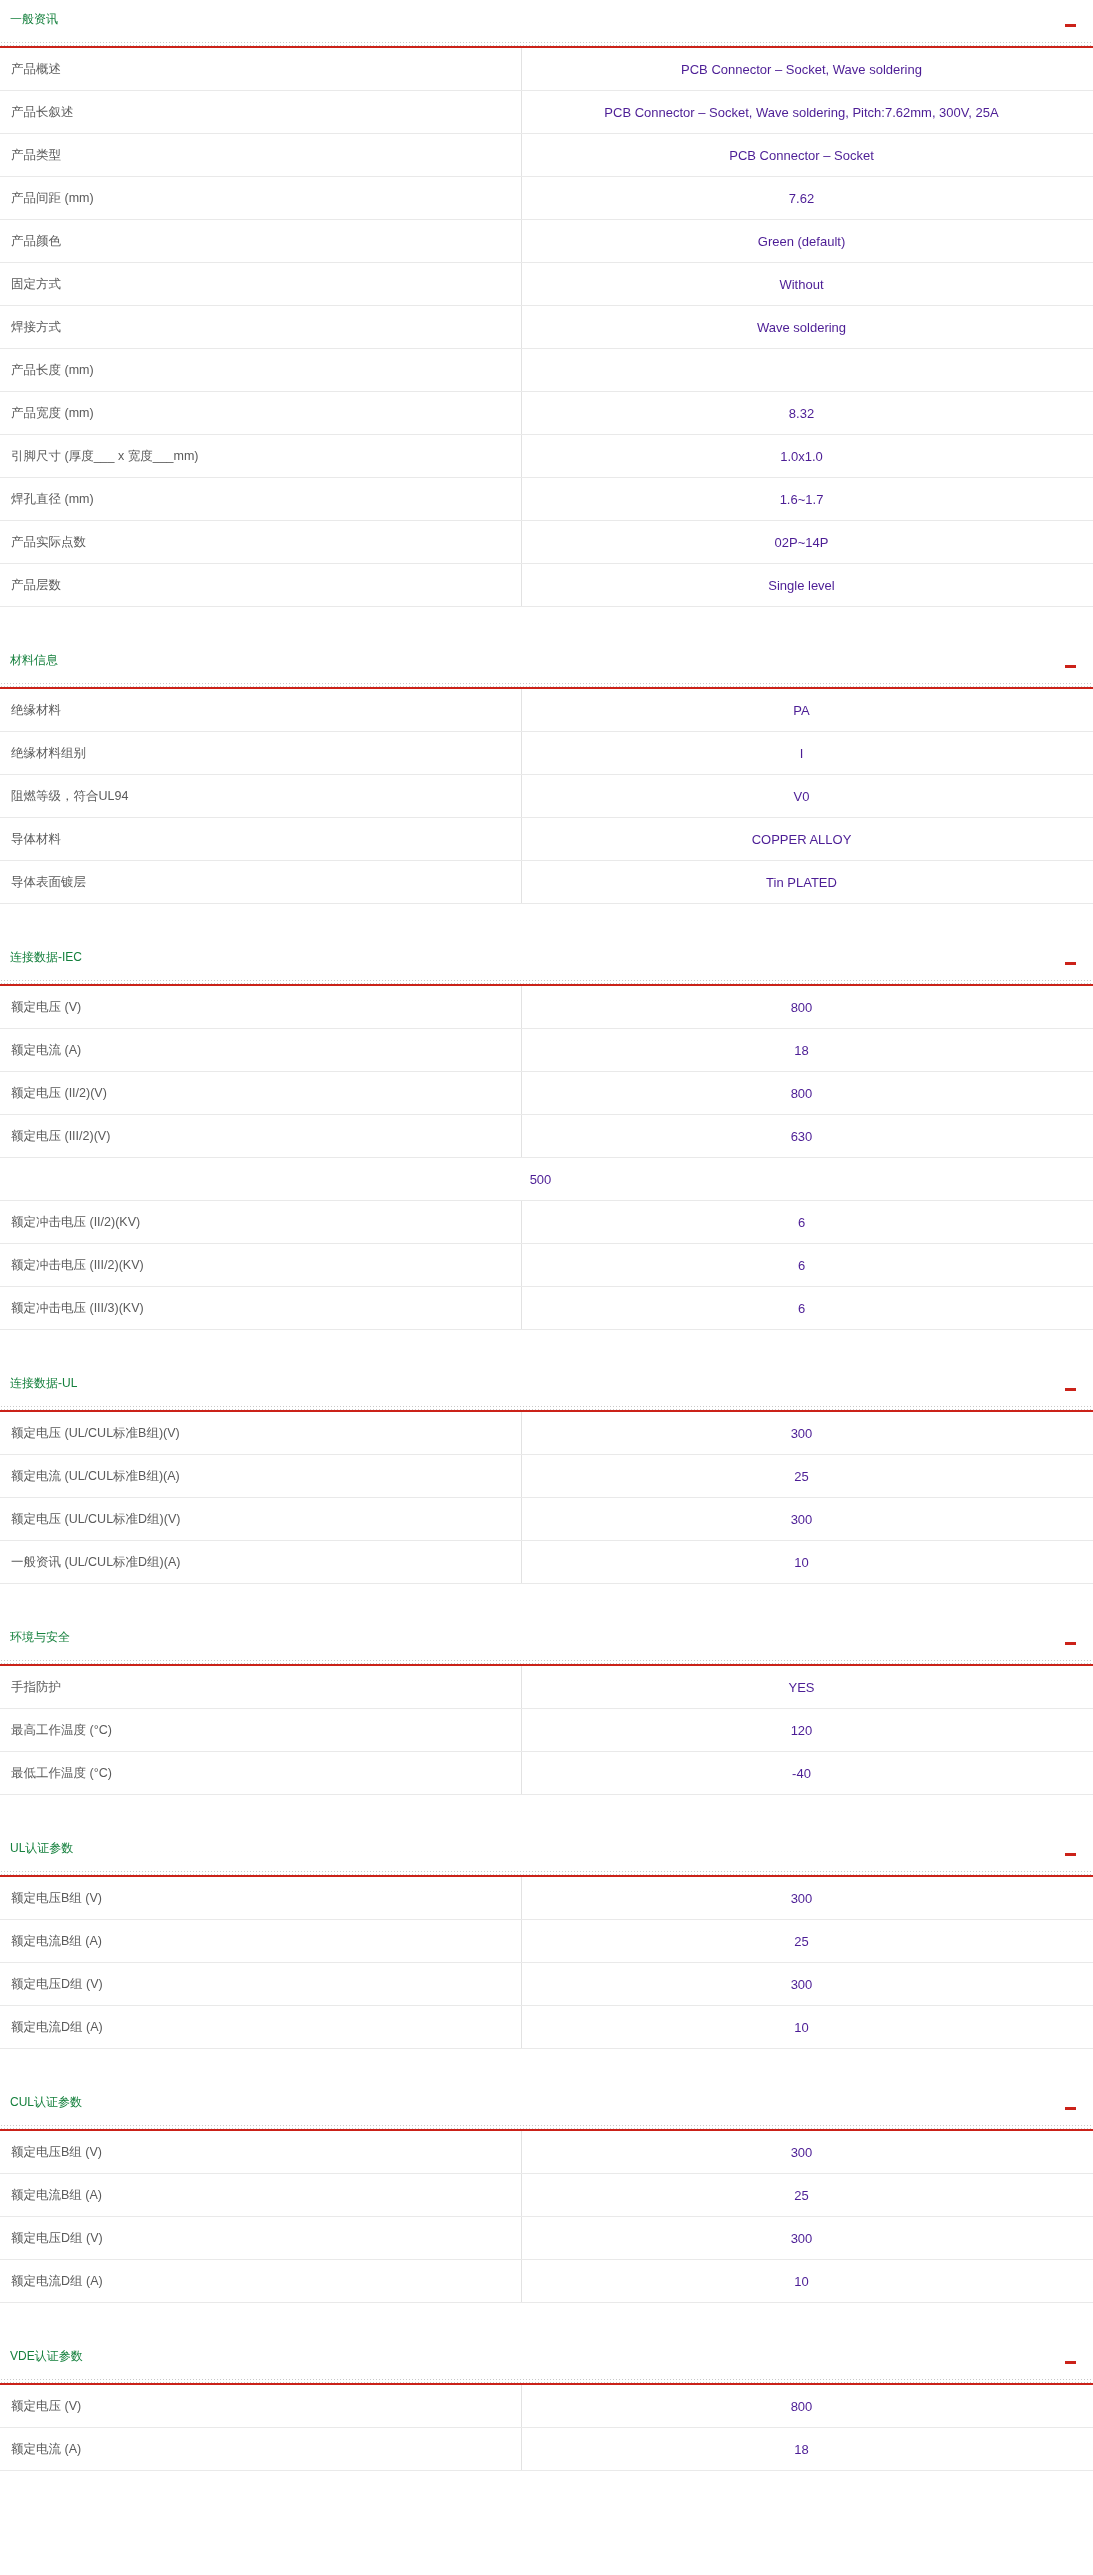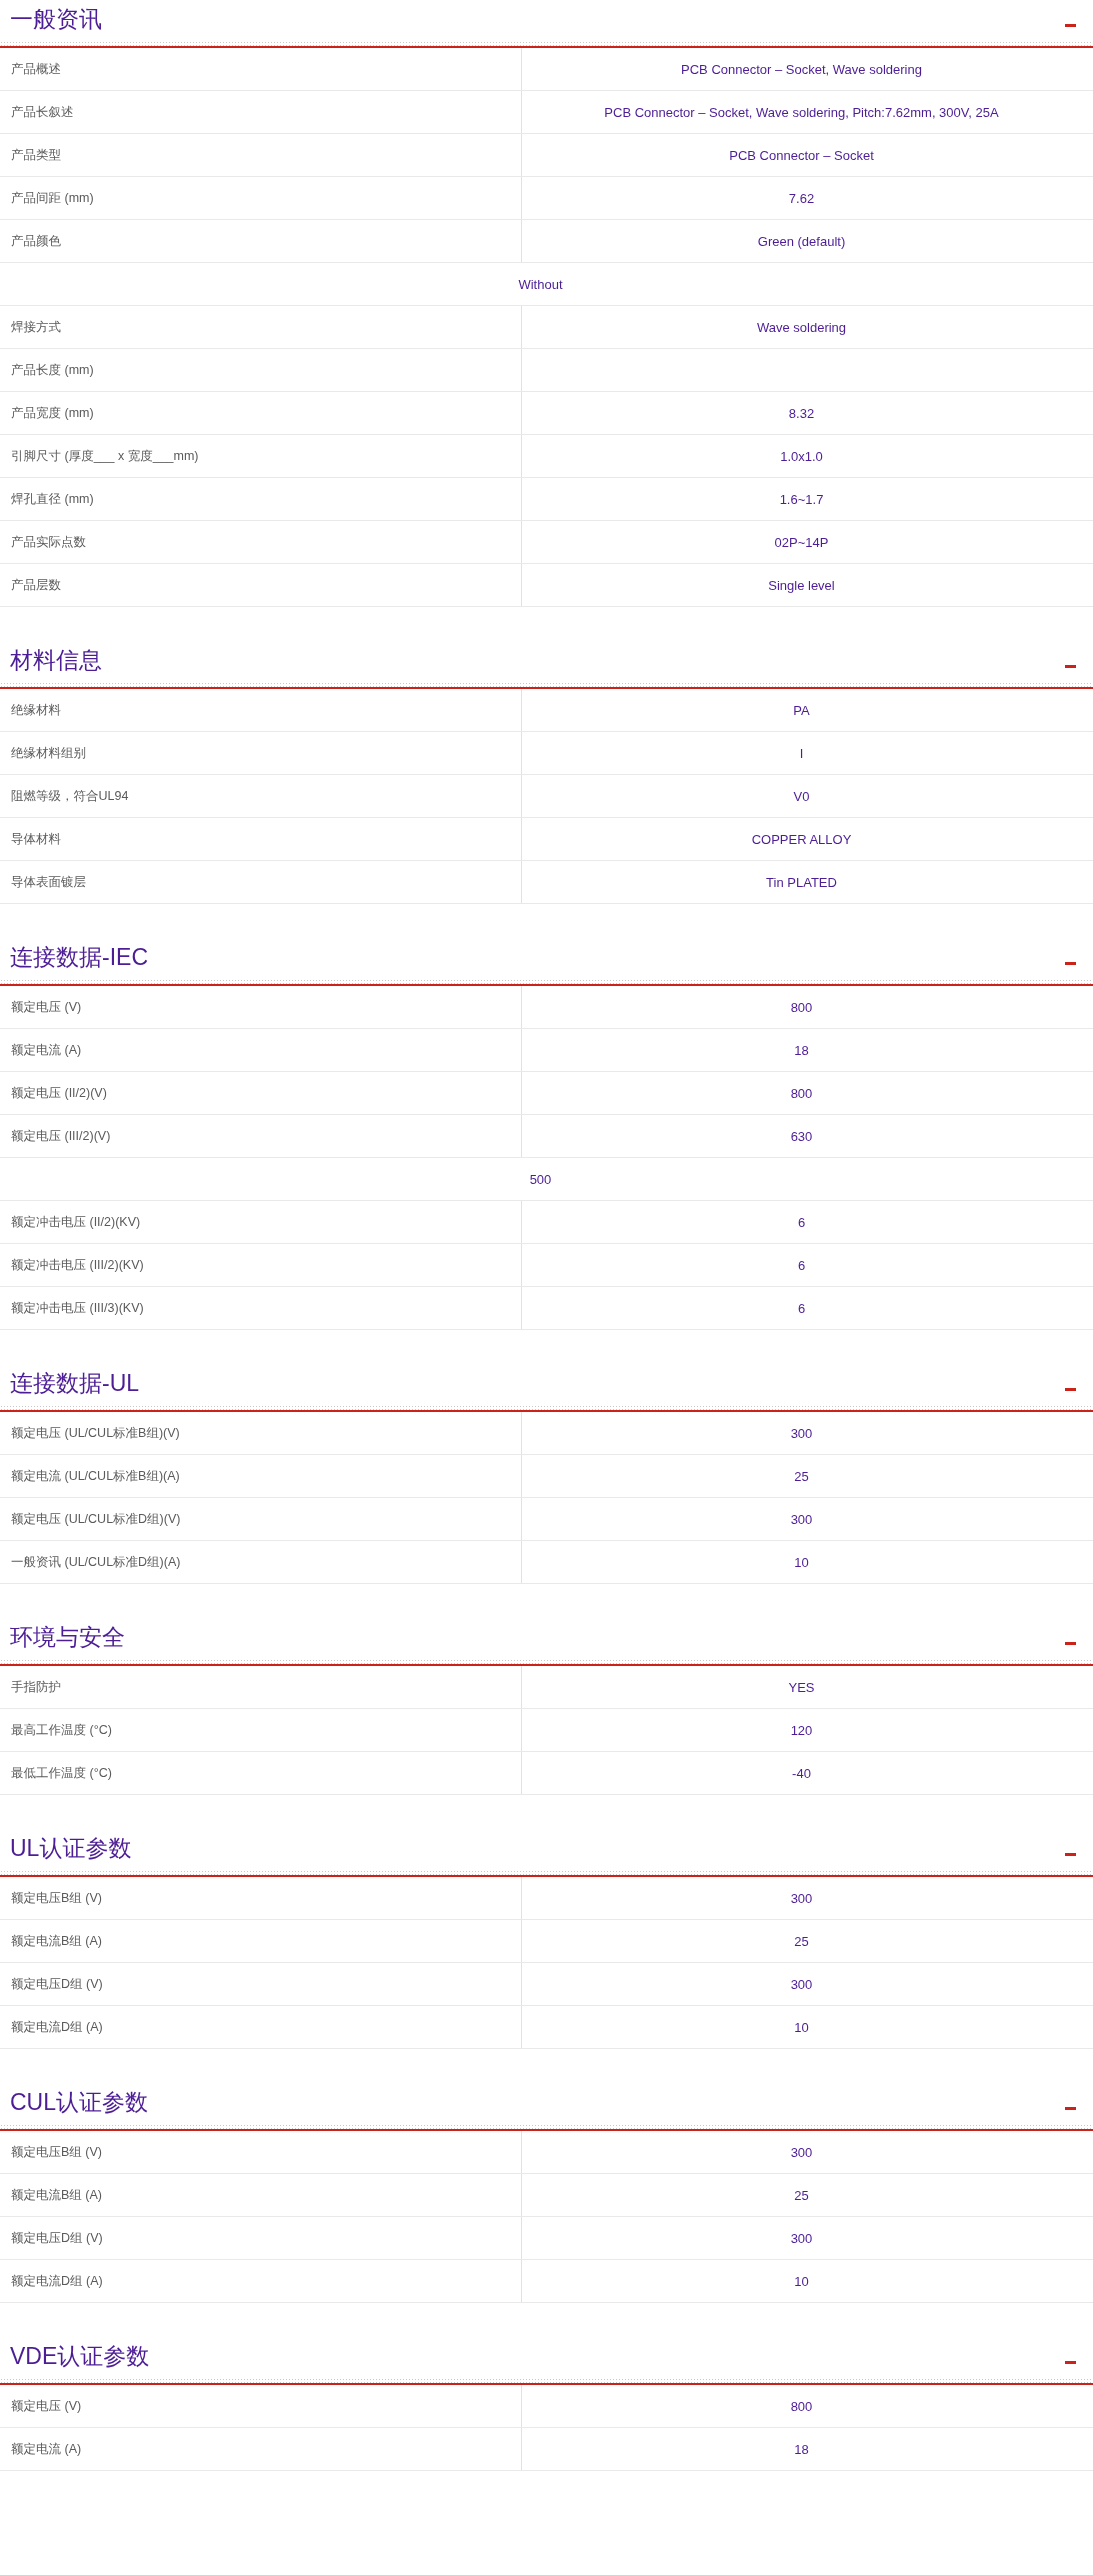--- a/index.html
+++ b/index.html
@@ -18,24 +18,24 @@
   .section-header {
     display: flex;
     justify-content: space-between;
     align-items: flex-end;
     height: 26px;
     padding: 0 17px 0 10px;
     margin-bottom: 9px;
   }
   .section-title {
     margin: 0;
-    font-size: 23px;
+    font-size: 12px;
     font-weight: 400;
     line-height: 26px;
-    color: #4c1d95;
+    color: #15803d;
   }
   .collapse-icon {
     display: block;
     width: 11px;
     height: 3px;
     background: #cb2219;
     margin-bottom: 5px;
     cursor: pointer;
   }
 
@@ -107,20 +107,21 @@
     <div class="spec-label">产品间距 (mm)</div>
     <div class="spec-value">7.62</div>
   </div>
 
   <div class="spec-row">
     <div class="spec-label">产品颜色</div>
     <div class="spec-value">Green (default)</div>
   </div>
 
   <div class="spec-row">
+    <div class="spec-label">固定方式</div>
     <div class="spec-value">Without</div>
   </div>
 
   <div class="spec-row">
     <div class="spec-label">焊接方式</div>
     <div class="spec-value">Wave soldering</div>
   </div>
 
   <div class="spec-row">
     <div class="spec-label">产品长度 (mm)</div>

